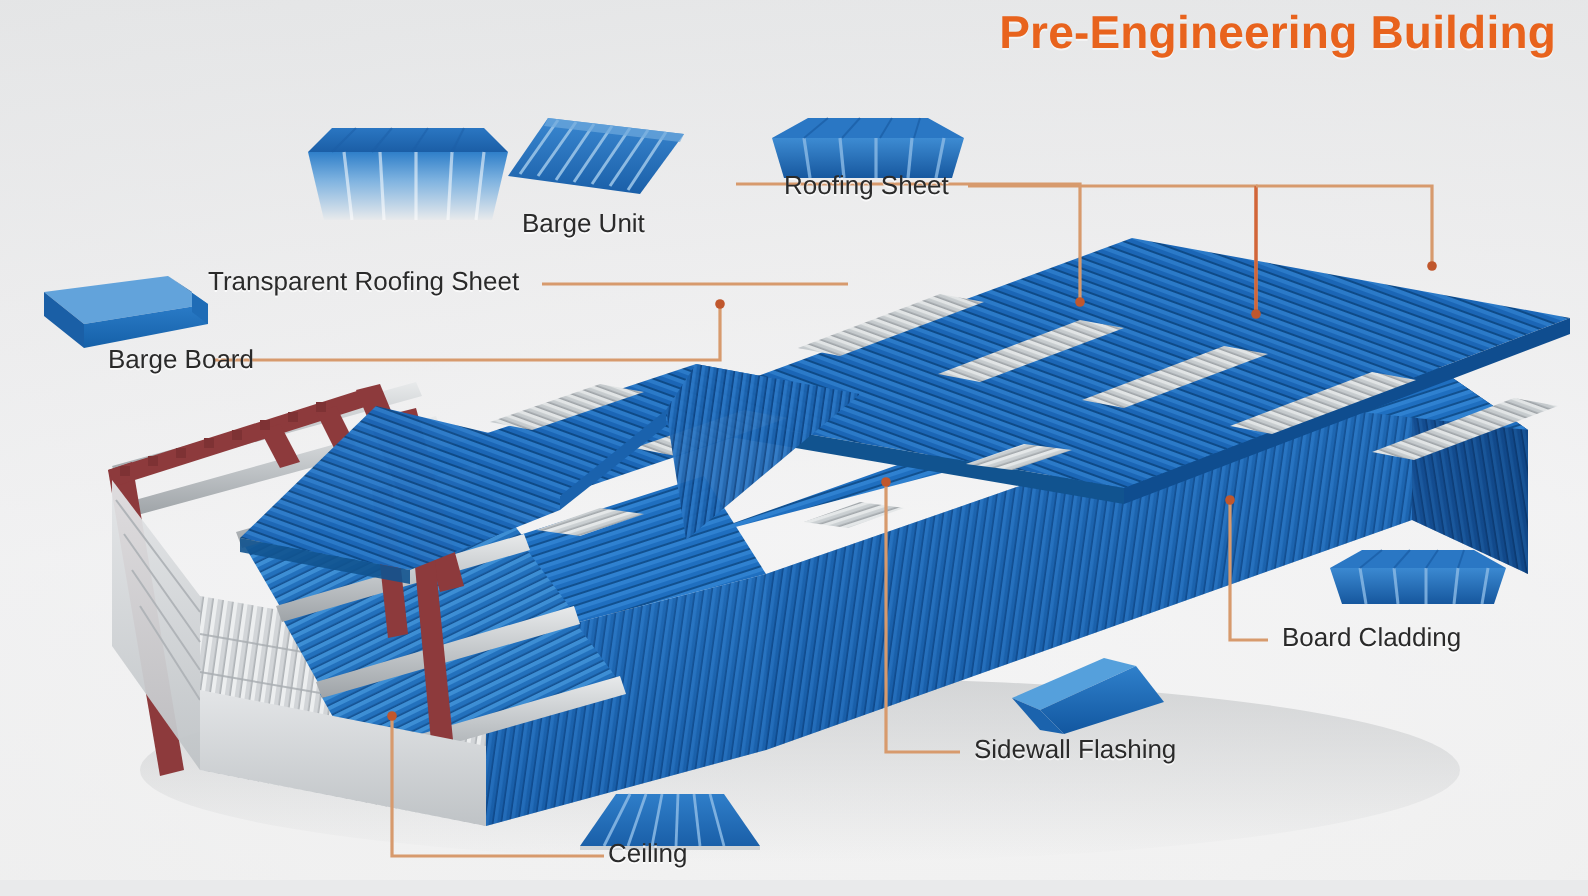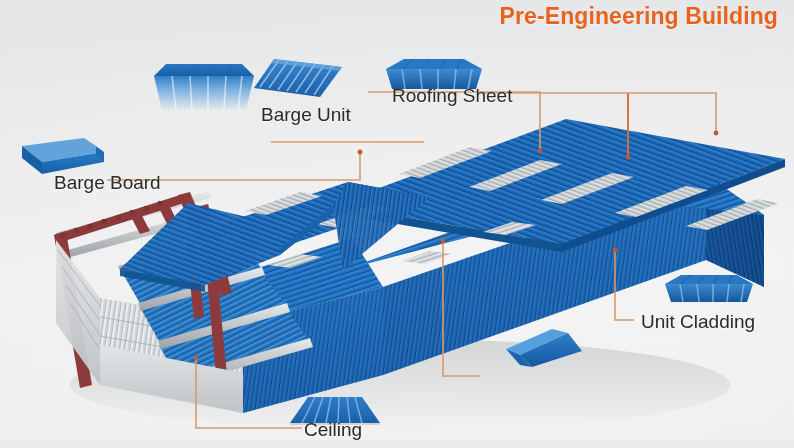--- a/index.html
+++ b/index.html
@@ -25,21 +25,21 @@
   #title{
     position:absolute;right:16px;top:3px;
     font-size:23px;font-weight:bold;color:#e8631d;
     letter-spacing:.1px;white-space:nowrap;
     text-shadow:0 1px 0 rgba(255,255,255,.55);
   }
 
   
   .lbl{
     position:absolute;white-space:nowrap;
-    font-size:19px;color:#2a2a2a;
+    font-size:13px;color:#2a2a2a;
     text-shadow:0 1px 0 rgba(255,255,255,.7);
   }
 
   
   #leaders{position:absolute;left:0;top:0;width:794px;height:448px;}
 
   
   .icon{position:absolute;}
 </style>
 </head>
@@ -415,21 +415,23 @@
       <line x1="59" y1="3" x2="62" y2="29"></line>
         <line x1="67" y1="3" x2="74" y2="29"></line>
     </g>
     <polygon points="2,29 92,29 92,31 2,31" fill="#cfd3d6"></polygon>
   </svg>
 
   <div class="lbl" style="left:392px;top:85px;">Roofing Sheet</div>
 
   <div class="lbl" style="left:261px;top:104px;">Barge Unit</div>
 
+  <div class="lbl" style="left:104px;top:133px;">Transparent Roofing Sheet</div>
 
   <div class="lbl" style="left:22px;top:172px;margin-left:32px;">Barge Board</div>
 
-  <div class="lbl" style="left:641px;top:311px;">Unit Cladding</div>
-
+  <div class="lbl" style="left:641px;top:311px;">Board Cladding</div>
+
+  <div class="lbl" style="left:487px;top:367px;">Sidewall Flashing</div>
 
   <div class="lbl" style="left:304px;top:419px;">Ceiling</div>
 
 </div>
 
 </body></html>

